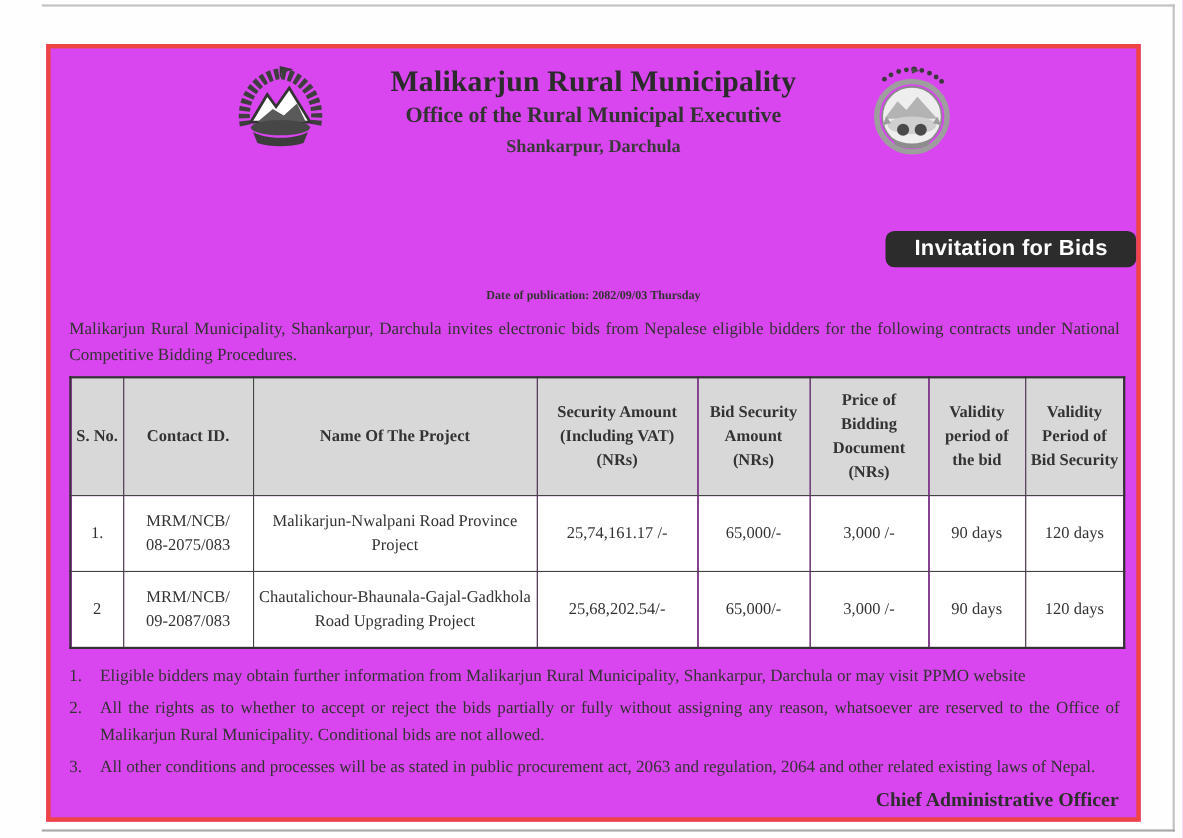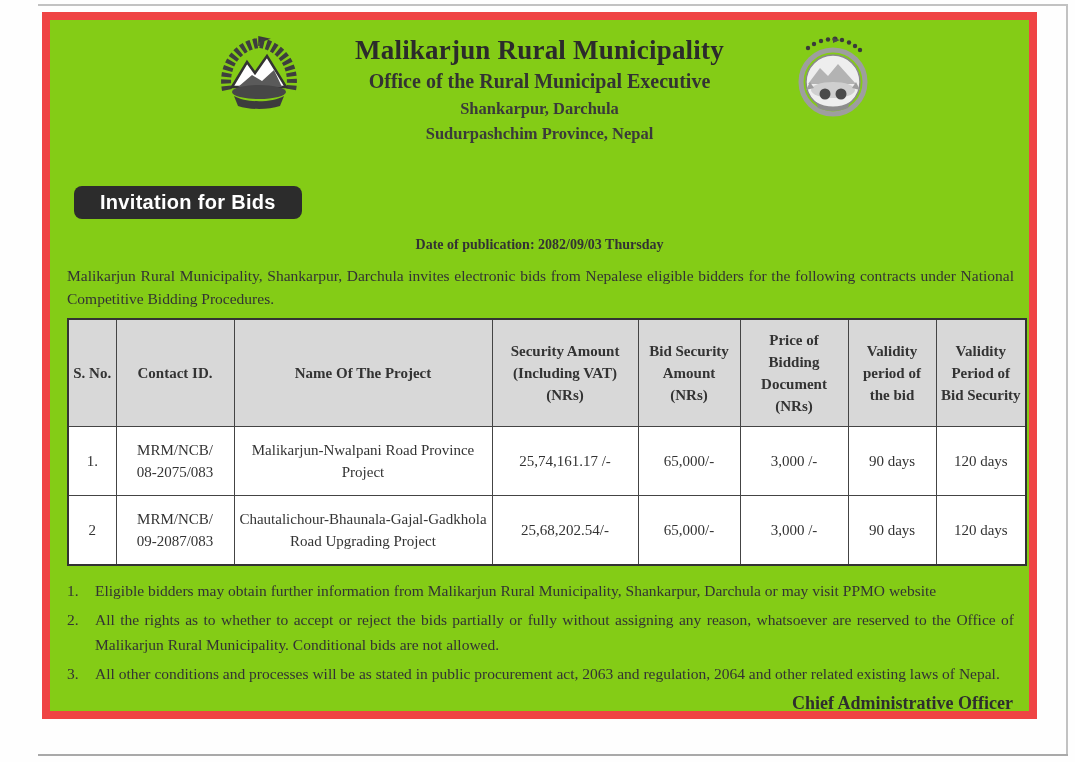--- a/index.html
+++ b/index.html
@@ -3,40 +3,40 @@
 <meta charset="utf-8">
 <style>
   html,body{margin:0;padding:0;background:#ffffff;}
   .page{position:relative;width:1075px;height:762px;background:#fefefe;overflow:hidden;
         font-family:"Liberation Serif","DejaVu Serif",serif;color:#303030;}
   .hairline{position:absolute;background:#c2c2c2;}
   .hairline.top{left:38px;top:4px;width:1030px;height:2px;}
   .hairline.right{left:1066px;top:4px;width:2px;height:752px;}
   .hairline.bottom{left:38px;top:754px;width:1030px;height:2px;background:#a9a9a9;}
 
-  .notice-box{position:absolute;left:42px;top:12px;width:995px;height:707px;
-              border:8px solid #ef4444;box-sizing:border-box;background:#84cc16;overflow:hidden;}
+  .notice-box{position:absolute;left:42px;top:40px;width:995px;height:707px;
+              border:4px solid #ef4444;box-sizing:border-box;background:#d946ef;overflow:hidden;}
 
   
   .box-header{position:relative;height:152px;padding-top:14px;box-sizing:content-box;}
   .logo{position:absolute;top:16px;}
   .logo.left{left:168px;}
   .logo.right{left:744px;top:12px;}
   .hdr-center{text-align:center;}
   .muni-title{font-size:27px;font-weight:bold;line-height:32px;color:#2b2b2b;letter-spacing:.2px;}
   .office-title{font-size:20px;font-weight:bold;line-height:30px;color:#333;}
   .addr{font-size:16.5px;font-weight:bold;line-height:25px;color:#3a3a3a;}
 
   
-  .btn-row{text-align:left;height:36px;padding-left:24px;}
+  .btn-row{text-align:right;height:36px;padding-left:24px;}
   .bids-btn{display:inline-block;background:#2c2c2c;color:#fff;border-radius:8px;
             font-family:"Liberation Sans","DejaVu Sans",sans-serif;font-weight:bold;
             font-size:20px;line-height:33px;padding:0 26px;letter-spacing:.3px;}
 
-  .pub-date{text-align:center;margin-top:12px;font-size:14px;font-weight:bold;color:#333;line-height:22px;}
+  .pub-date{text-align:center;margin-top:12px;font-size:11px;font-weight:bold;color:#333;line-height:22px;}
 
   .intro{margin:8px 15px 0 17px;font-size:15.5px;line-height:23px;text-align:justify;color:#333;}
 
   
   table.bids{border-collapse:collapse;table-layout:fixed;width:958px;margin:8px 0 0 17px;
              border:2px solid #333;}
   table.bids th,table.bids td{border:1.5px solid #444;text-align:center;vertical-align:middle;
              padding:3px 4px;font-size:15px;color:#333;overflow:hidden;}
   table.bids thead th{background:#d8d8d8;font-weight:bold;height:100px;line-height:22px;}
   table.bids tbody td{height:62px;line-height:22px;background:#fff;}
@@ -70,21 +70,20 @@
           <path d="M20,51 L34,39 L44,45 L56,34 L64,51 Z" fill="#5a5a5a"></path>
           <ellipse cx="41" cy="56" rx="27" ry="7" fill="#474747"></ellipse>
           <path d="M16,60 C28,67 54,67 66,60 L62,70 C50,74 32,74 20,70 Z" fill="#3c3c3c"></path>
         </svg>
       </span>
 
       <div class="hdr-center">
         <div class="muni-title">Malikarjun Rural Municipality</div>
         <div class="office-title">Office of the Rural Municipal Executive</div>
         <div class="addr">Shankarpur, Darchula</div>
-        <div class="addr">Sudurpashchim Province, Nepal</div>
       </div>
 
       <span class="logo right">
         <svg width="78" height="88" viewBox="0 0 78 88">
           <g fill="#3a3a3a">
             <circle cx="14" cy="16" r="2.2"></circle>
               <circle cx="20" cy="12" r="2.2"></circle>
               <circle cx="27" cy="9" r="2.2"></circle>
             <circle cx="34" cy="7.5" r="2.2"></circle>
               <circle cx="41" cy="7" r="2.6"></circle>

